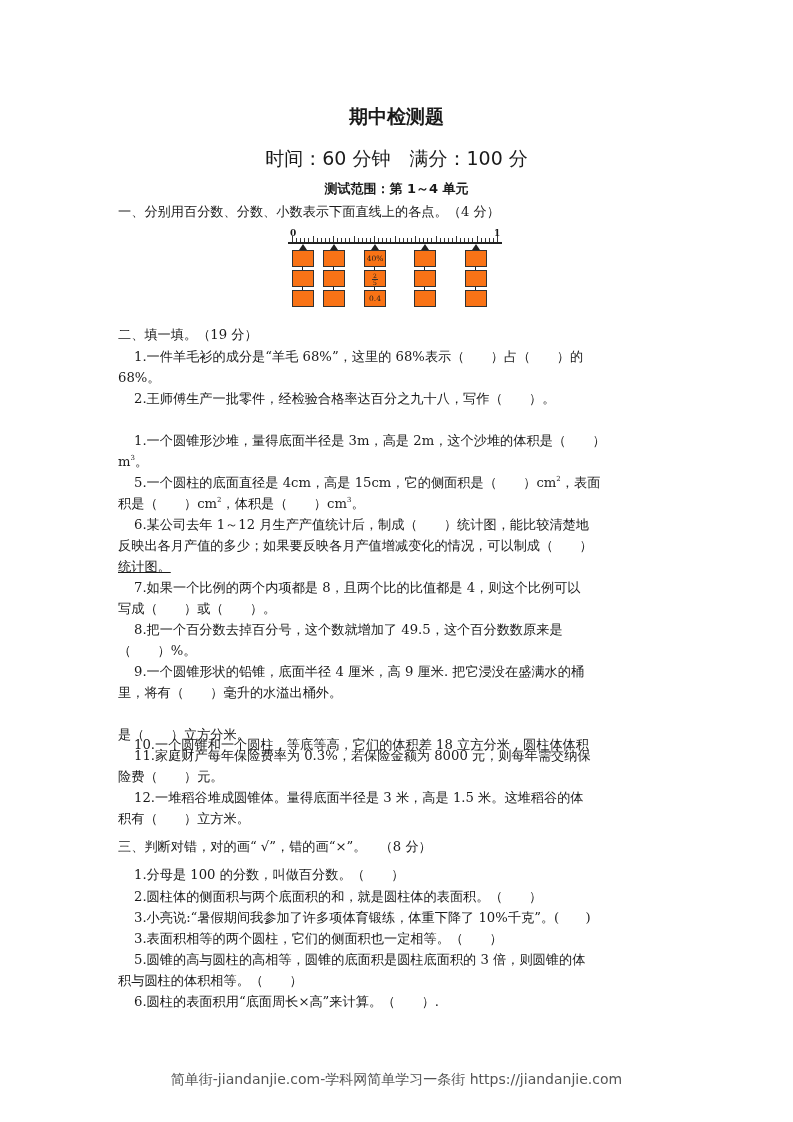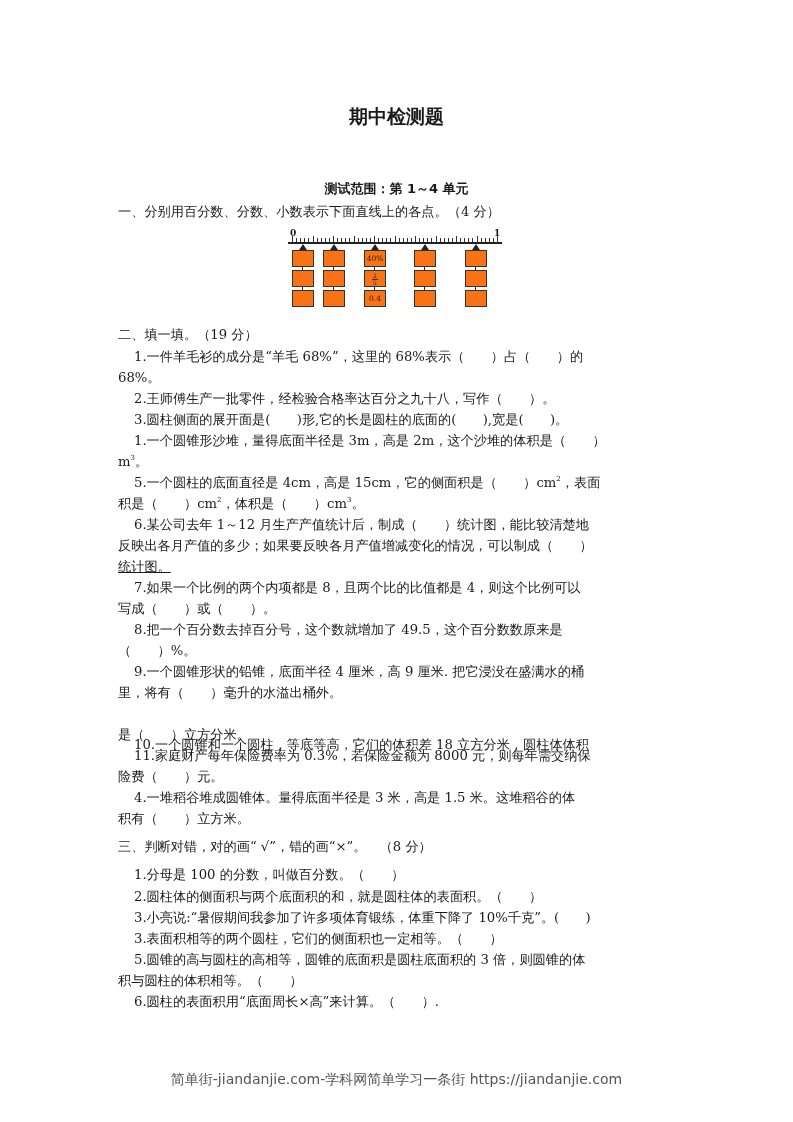--- a/index.html
+++ b/index.html
@@ -33,20 +33,21 @@
     .frac .bar { display: block; border-top: 1px solid #333; width: 6px; margin: 0 auto; }
 
     .footer { position: absolute; top: 1071px; left: 0; width: 793px; text-align: center;
       font-family: "DejaVu Sans", "Liberation Sans", sans-serif; font-size: 14px; color: #555; }
   </style>
 </head>
 <body>
 
 <div class="page">
   <div class="title">期中检测题</div>
+  <div class="subtitle">时间：60 分钟　满分：100 分</div>
   <div class="scope">测试范围：第 1～4 单元</div>
 
   <div class="line" style="top:203px;">一、分别用百分数、分数、小数表示下面直线上的各点。（4 分）</div>
 
   <div class="numline">
     <span class="lbl0">0</span>
     <span class="lbl1">1</span>
     <div class="axis"></div>
     <div id="ticks">
         <div class="tick big" style="left: 4px;"></div>
@@ -147,39 +148,38 @@
       <div class="box"></div>
       <div class="stem"></div>
       <div class="box"></div>
     </div>
   </div>
 
   <div class="line" style="top:326px;">二、填一填。（19 分）</div>
   <div class="line ind" style="top:348px;">1.一件羊毛衫的成分是“羊毛 68%”，这里的 68%表示（　　）占（　　）的</div>
   <div class="line" style="top:369px;">68%。</div>
   <div class="line ind" style="top:390px;">2.王师傅生产一批零件，经检验合格率达百分之九十八，写作（　　）。</div>
-  <div class="line ind" style="top:411px;">3.圆柱侧面的展开面是(　　)形,它的长是圆柱的底面的(　　),宽是(　　)。</div>
   <div class="line ind" style="top:432px;">1.一个圆锥形沙堆，量得底面半径是 3m，高是 2m，这个沙堆的体积是（　　）</div>
   <div class="line" style="top:453px;"><span>m</span><sup>3</sup><span>。</span></div>
   <div class="line ind" style="top:474px;"><span>5.一个圆柱的底面直径是 4cm，高是 15cm，它的侧面积是（　　）cm</span><sup>2</sup><span>，表面</span></div>
   <div class="line" style="top:495px;"><span>积是（　　）cm</span><sup>2</sup><span>，体积是（　　）cm</span><sup>3</sup><span>。</span></div>
   <div class="line ind" style="top:516px;">6.某公司去年 1～12 月生产产值统计后，制成（　　）统计图，能比较清楚地</div>
   <div class="line" style="top:537px;">反映出各月产值的多少；如果要反映各月产值增减变化的情况，可以制成（　　）</div>
   <div class="line" style="top:558px;text-decoration:underline;">统计图。</div>
   <div class="line ind" style="top:579px;">7.如果一个比例的两个内项都是 8，且两个比的比值都是 4，则这个比例可以</div>
   <div class="line" style="top:600px;">写成（　　）或（　　）。</div>
   <div class="line ind" style="top:621px;">8.把一个百分数去掉百分号，这个数就增加了 49.5，这个百分数数原来是</div>
   <div class="line" style="top:642px;">（　　）%。</div>
   <div class="line ind" style="top:663px;">9.一个圆锥形状的铅锥，底面半径 4 厘米，高 9 厘米. 把它浸没在盛满水的桶</div>
   <div class="line" style="top:684px;">里，将有（　　）毫升的水溢出桶外。</div>
   <div class="line ind" style="top:708px;margin-top:28px;">10.一个圆锥和一个圆柱，等底等高，它们的体积差 18 立方分米，圆柱体体积</div>
   <div class="line" style="top:726px;">是（　　）立方分米。</div>
   <div class="line ind" style="top:747px;">11.家庭财产每年保险费率为 0.3%，若保险金额为 8000 元，则每年需交纳保</div>
   <div class="line" style="top:768px;">险费（　　）元。</div>
-  <div class="line ind" style="top:789px;">4.一堆稻谷堆成圆锥体。量得底面半径是 3 米，高是 1.5 米。这堆稻谷的体</div>
+  <div class="line ind" style="top:789px;">12.一堆稻谷堆成圆锥体。量得底面半径是 3 米，高是 1.5 米。这堆稻谷的体</div>
   <div class="line" style="top:810px;">积有（　　）立方米。</div>
 
   <div class="line" style="top:838px;">三、判断对错，对的画“ √”，错的画“×”。　（8 分）</div>
   <div class="line ind" style="top:866px;">1.分母是 100 的分数，叫做百分数。（　　）</div>
   <div class="line ind" style="top:888px;">2.圆柱体的侧面积与两个底面积的和，就是圆柱体的表面积。（　　）</div>
   <div class="line ind" style="top:909px;">3.小亮说:“暑假期间我参加了许多项体育锻练，体重下降了 10%千克”。(　　)</div>
   <div class="line ind" style="top:930px;">3.表面积相等的两个圆柱，它们的侧面积也一定相等。（　　）</div>
   <div class="line ind" style="top:951px;">5.圆锥的高与圆柱的高相等，圆锥的底面积是圆柱底面积的 3 倍，则圆锥的体</div>
   <div class="line" style="top:972px;">积与圆柱的体积相等。（　　）</div>
   <div class="line ind" style="top:993px;">6.圆柱的表面积用“底面周长×高”来计算。（　　）.</div>

